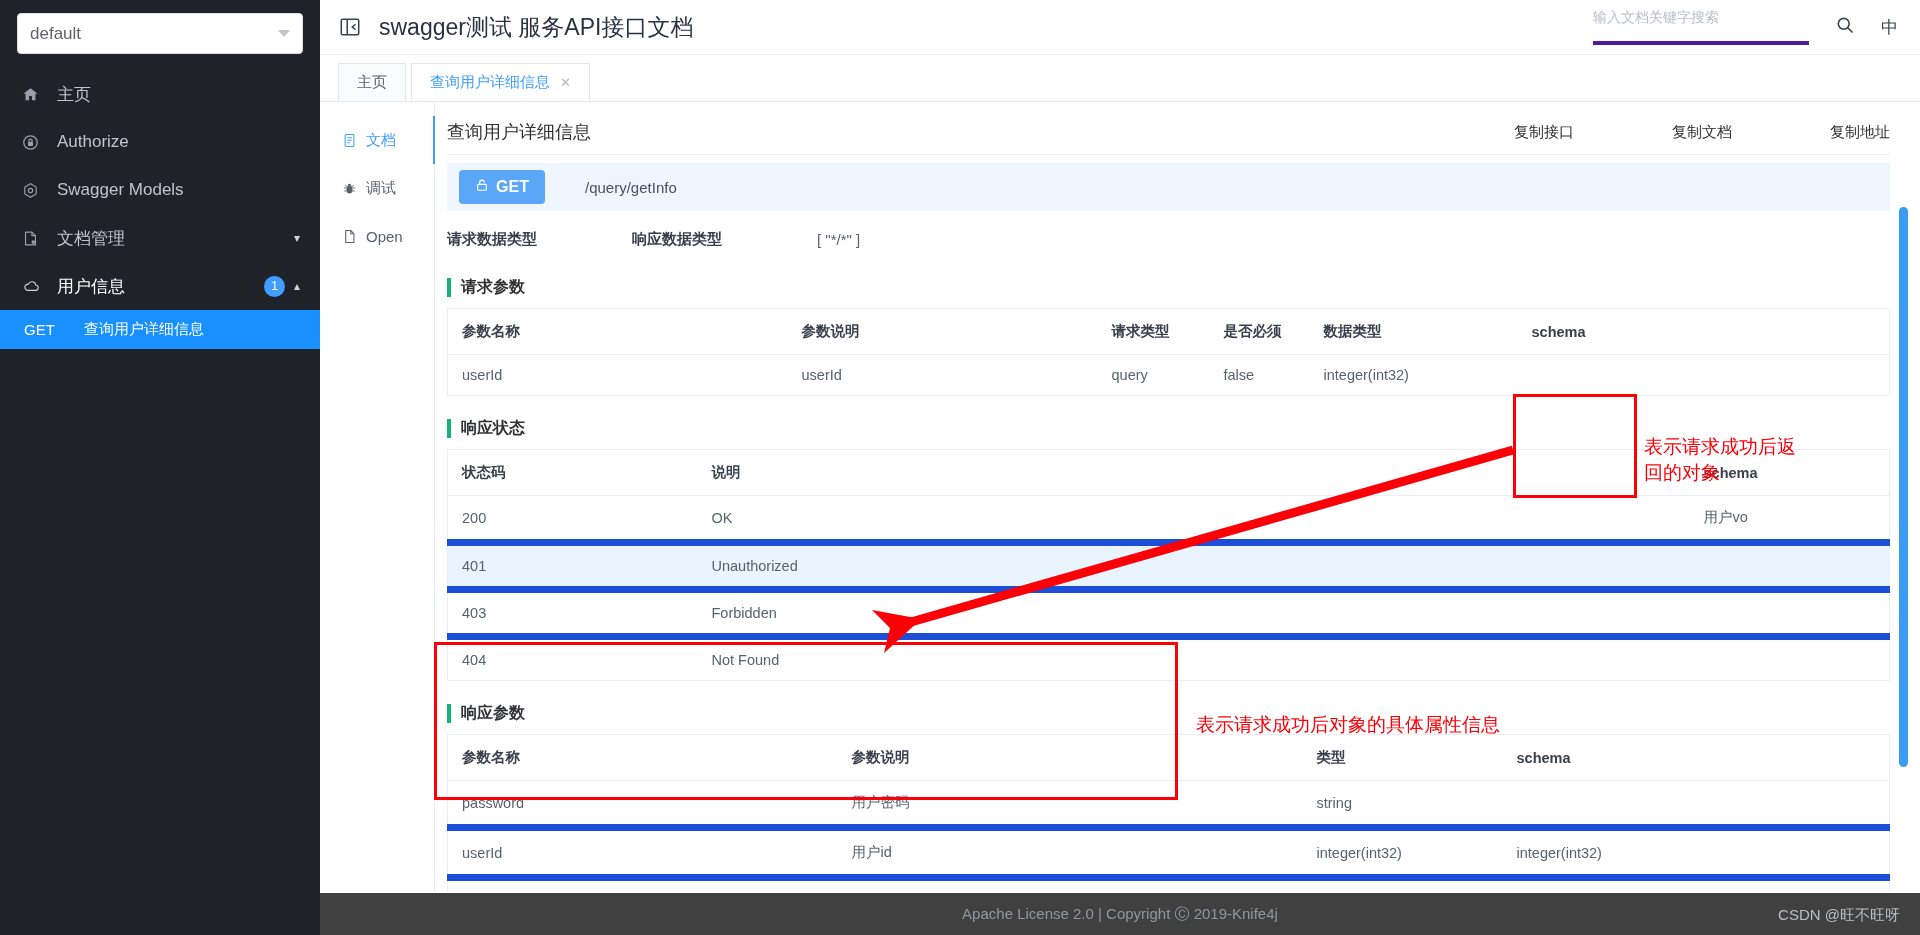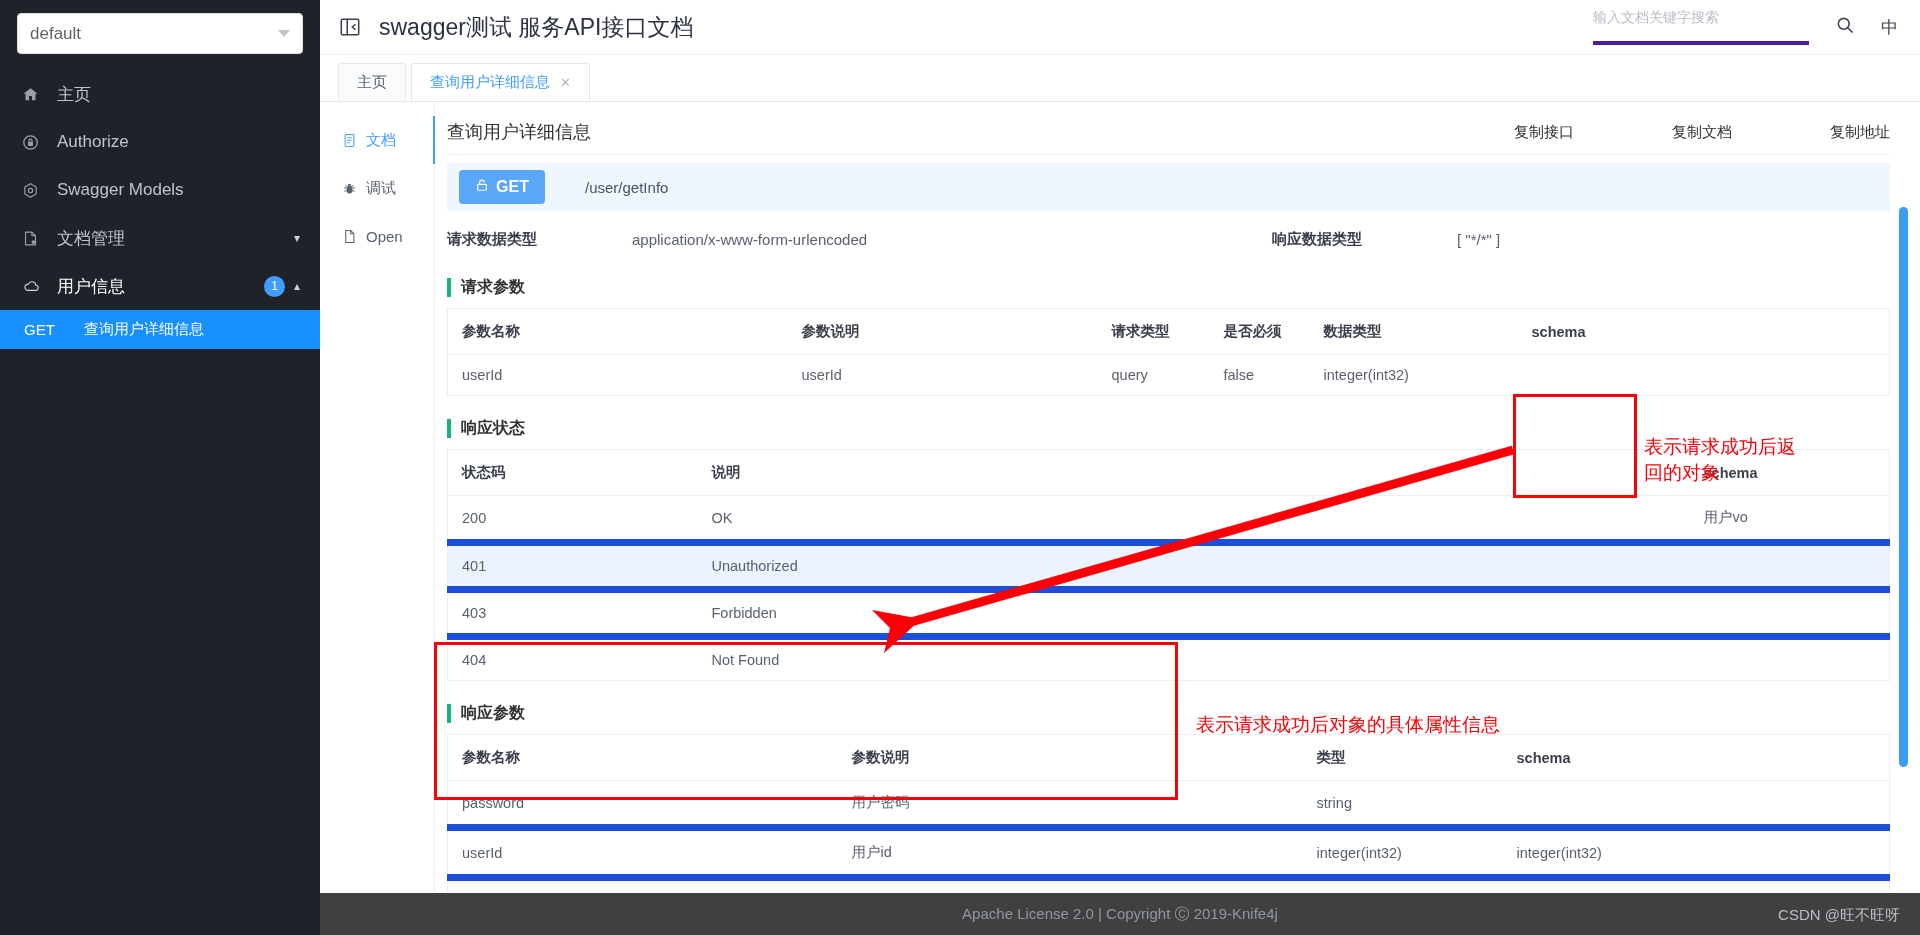--- a/index.html
+++ b/index.html
@@ -430,26 +430,25 @@
       <div class="url-bar">
         <div class="method-badge">
           <span>
             <svg width="14" height="16" viewBox="0 0 24 24" fill="none" stroke="#fff" stroke-width="2">
                 <rect x="4.5" y="11" width="15" height="10" rx="1.5"></rect>
                 <path d="M8 11V7.5a4 4 0 0 1 8 0"></path>
               </svg>
           </span>
           <span>GET</span>
         </div>
-        <div class="url-path">/user/getInfo</div>
+        <div class="url-path">/query/getInfo</div>
       </div>
 
       <div class="meta-row">
         <span class="meta-label">请求数据类型</span>
-        <span class="meta-value" style="width:640px">application/x-www-form-urlencoded</span>
         <span class="meta-label2">响应数据类型</span>
         <span class="meta-value">[ "*/*" ]</span>
       </div>
 
       <div class="section-title">请求参数</div>
       <table class="k-table">
         <tbody>
             <tr>
           <th style="width:340px">参数名称</th>
           <th style="width:310px">参数说明</th>

